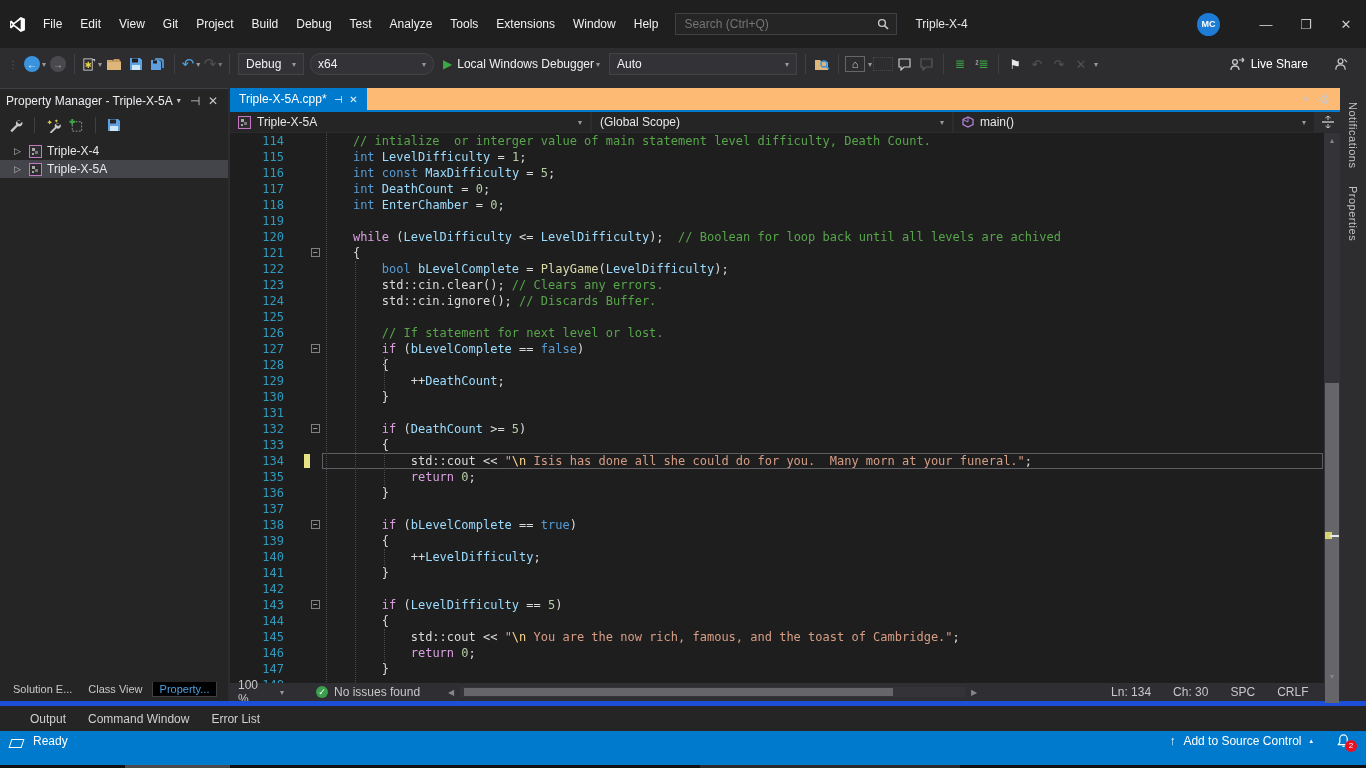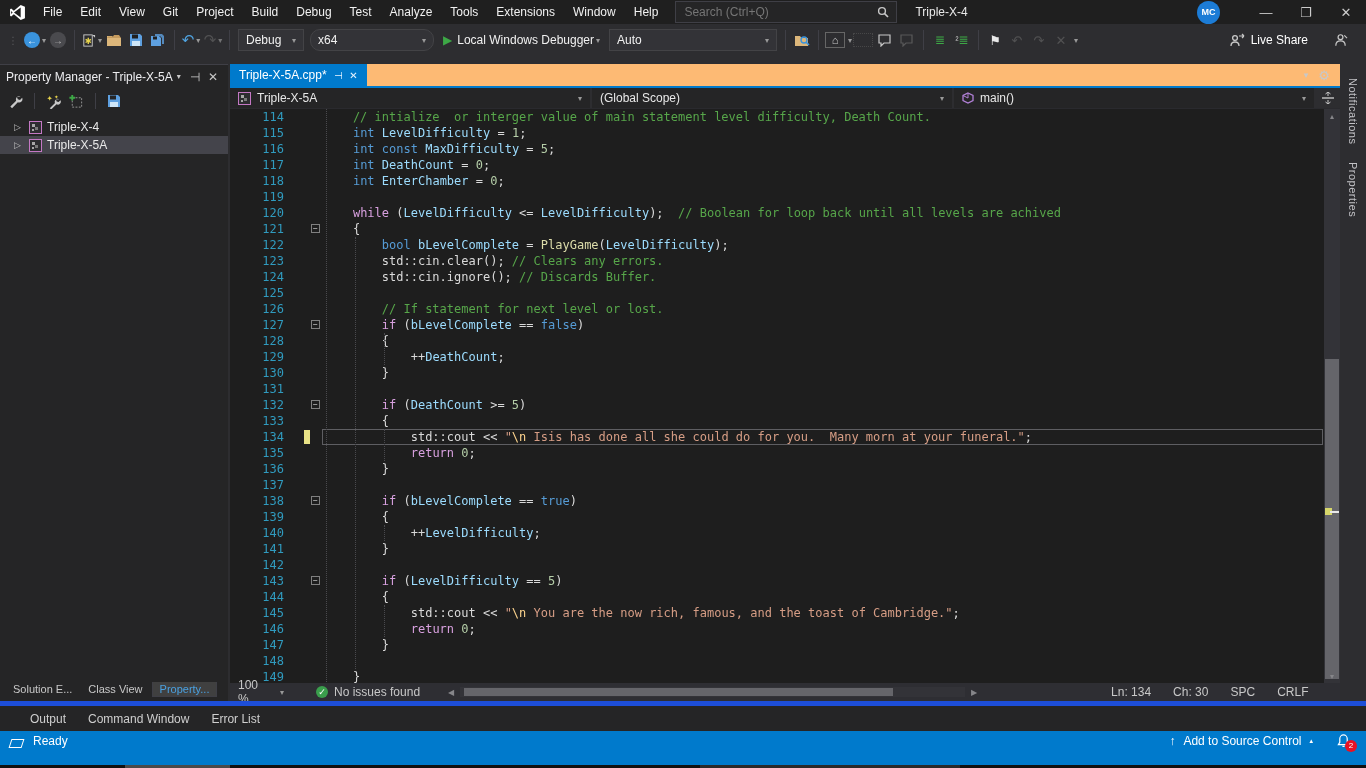--- a/index.html
+++ b/index.html
@@ -1,21 +1,21 @@
 <!DOCTYPE html>
 <html><head>
 <meta charset="utf-8">
 <style>
   * { margin:0; padding:0; box-sizing:border-box; }
   html,body { width:1366px; height:768px; overflow:hidden; }
   body { font-family:"Liberation Sans", sans-serif; font-size:12px; color:#F1F1F1; background:#2D2D30; }
   .app { width:1366px; height:768px; display:flex; flex-direction:column; position:relative; }
 
   
-  .titlebar { height:24px; background:#1F1F1F; display:flex; align-items:center; flex:none; }
+  .titlebar { height:48px; background:#1F1F1F; display:flex; align-items:center; flex:none; }
   .vslogo { width:34px; display:flex; justify-content:center; align-items:center; }
   .menubar { display:flex; align-items:center; height:100%; }
   .menu-item { padding:0 9px; height:100%; display:flex; align-items:center; color:#F1F1F1; cursor:default; }
   .search-box { width:222px; height:22px; background:#252526; border:1px solid #3F3F46; display:flex; align-items:center; margin-left:8px; }
   .search-box input { flex:1; background:transparent; border:none; outline:none; color:#999; font-family:"Liberation Sans",sans-serif; font-size:12px; padding:0 8px; }
   .win-title { margin:0 14px 0 18px; color:#E8E8E8; }
   .tb-spacer { flex:1; }
   .avatar { width:23px; height:23px; border-radius:50%; background:#1C7CD6; color:#fff; font-size:9px; display:flex; align-items:center; justify-content:center; margin-right:26px; font-weight:bold; }
   .win-btn { width:40px; height:100%; display:flex; align-items:center; justify-content:center; color:#CCC; font-size:13px; }
 
@@ -24,21 +24,21 @@
   .grip { color:#5A5A5E; font-size:10px; letter-spacing:1px; margin:0 4px; }
   .ticon { height:22px; min-width:20px; display:flex; align-items:center; justify-content:center; margin:0 1px; font-size:13px; color:#C8C8C8; }
   .ticon.dis { color:#656565; opacity:.65; }
   .circ { width:16px; height:16px; border-radius:50%; display:flex; align-items:center; justify-content:center; font-size:10px; color:#fff; }
   .circ.back { background:#3A93DD; }
   .circ.fwd  { background:#5A5A5E; }
   .chev { font-size:8px; color:#999; margin-left:2px; }
   .tsep { width:1px; height:20px; background:#3F3F46; margin:0 5px; }
   .dd { height:22px; background:#333337; border:1px solid #434346; display:flex; align-items:center; padding:0 7px; margin:0 3px; color:#F1F1F1; }
   .dd .chev { margin-left:auto; padding-left:10px; }
-  .dd.w-debug { width:66px; } .dd.w-x64 { width:124px;border-radius:10px; } .dd.w-auto { width:168px; }
+  .dd.w-debug { width:66px; } .dd.w-x64 { width:124px;border-radius:10px; } .dd.w-auto { width:188px; }
   .runbtn { display:flex; align-items:center; margin:0 6px; color:#F1F1F1; }
   .play { color:#3DA846; font-size:12px; margin-right:5px; }
   .green-lines { color:#3DA846; font-size:12px; }
   .liveshare { display:flex; align-items:center; gap:6px; color:#ffffff; margin-left:auto; }
   .feedback { margin:0 16px 0 22px; }
 
   
   .main { flex:1; display:flex; margin-top:8px; min-height:0; }
 
   
@@ -47,21 +47,21 @@
   .pm-header .hchev { font-size:8px; color:#C8C8C8; margin:0 4px; }
   .pm-header .hsp { flex:1; }
   .pm-hicon { width:18px; text-align:center; color:#C8C8C8; font-size:12px; }
   .pm-toolbar { height:26px; display:flex; align-items:center; padding-left:8px; gap:6px; }
   .pm-tree { flex:1; padding-top:4px; }
   .tree-row { height:18px; display:flex; align-items:center; padding-left:14px; gap:5px; color:#E8E8E8; }
   .tree-row.sel { background:#44444B; }
   .tri { color:#BFBFBF; font-size:9px; width:10px; }
   .pm-tabs { height:19px; display:flex; align-items:flex-start; padding-left:6px; gap:2px; }
   .pm-tab { padding:1px 7px; color:#C8C8C8; font-size:11px; }
-  .pm-tab.active { color:#4AA0E0; background:#404040; border:1px solid #3F3F46; border-top:none;text-align:center; }
+  .pm-tab.active { color:#4AA0E0; background:#000000; border:1px solid #3F3F46; border-top:none;text-align:center; }
 
   
   .editor-col { flex:1; display:flex; flex-direction:column; min-width:0; background:#1E1E1E; }
   .tab-bar { height:24px; background:#fdba74; display:flex; border-bottom:2px solid #007ACC; flex:none; }
   .doc-tab { background:#007ACC; color:#fff; display:flex; align-items:center; gap:7px; padding:0 9px; }
   .doc-tab .ticn { font-size:10px; color:#E8F4FF; }
   .tabbar-right { margin-left:auto; display:flex; align-items:center; gap:10px; padding-right:10px; color:#C8C8C8; }
   .nav-bar { height:21px; background:#252526; display:flex; flex:none; border-bottom:1px solid #2A2A2E; }
   .nav-dd { flex:1; display:flex; align-items:center; gap:6px; padding:0 8px; border-right:2px solid #2D2D30; color:#E8E8E8; }
   .nav-dd .chev { margin-left:auto; }

